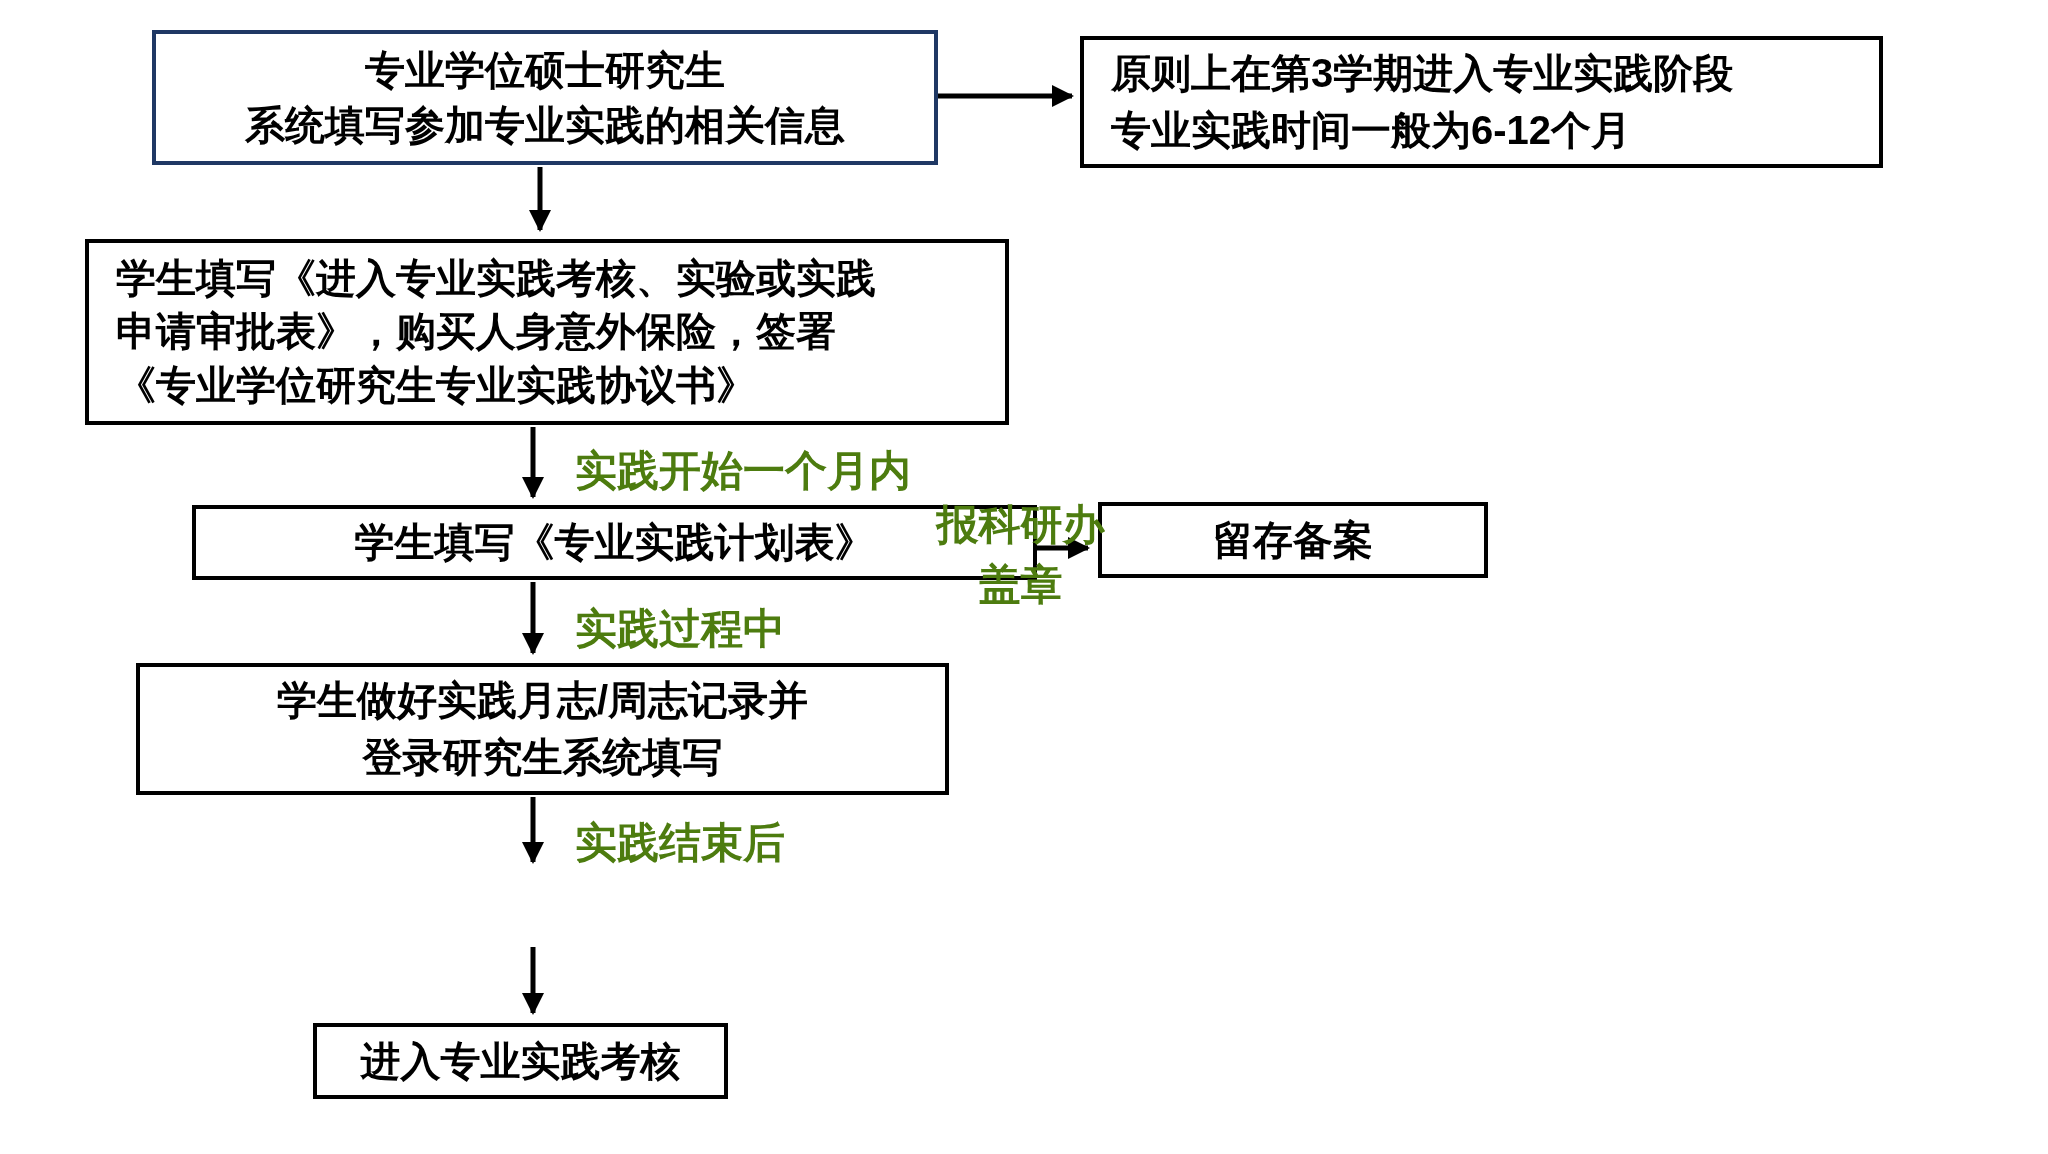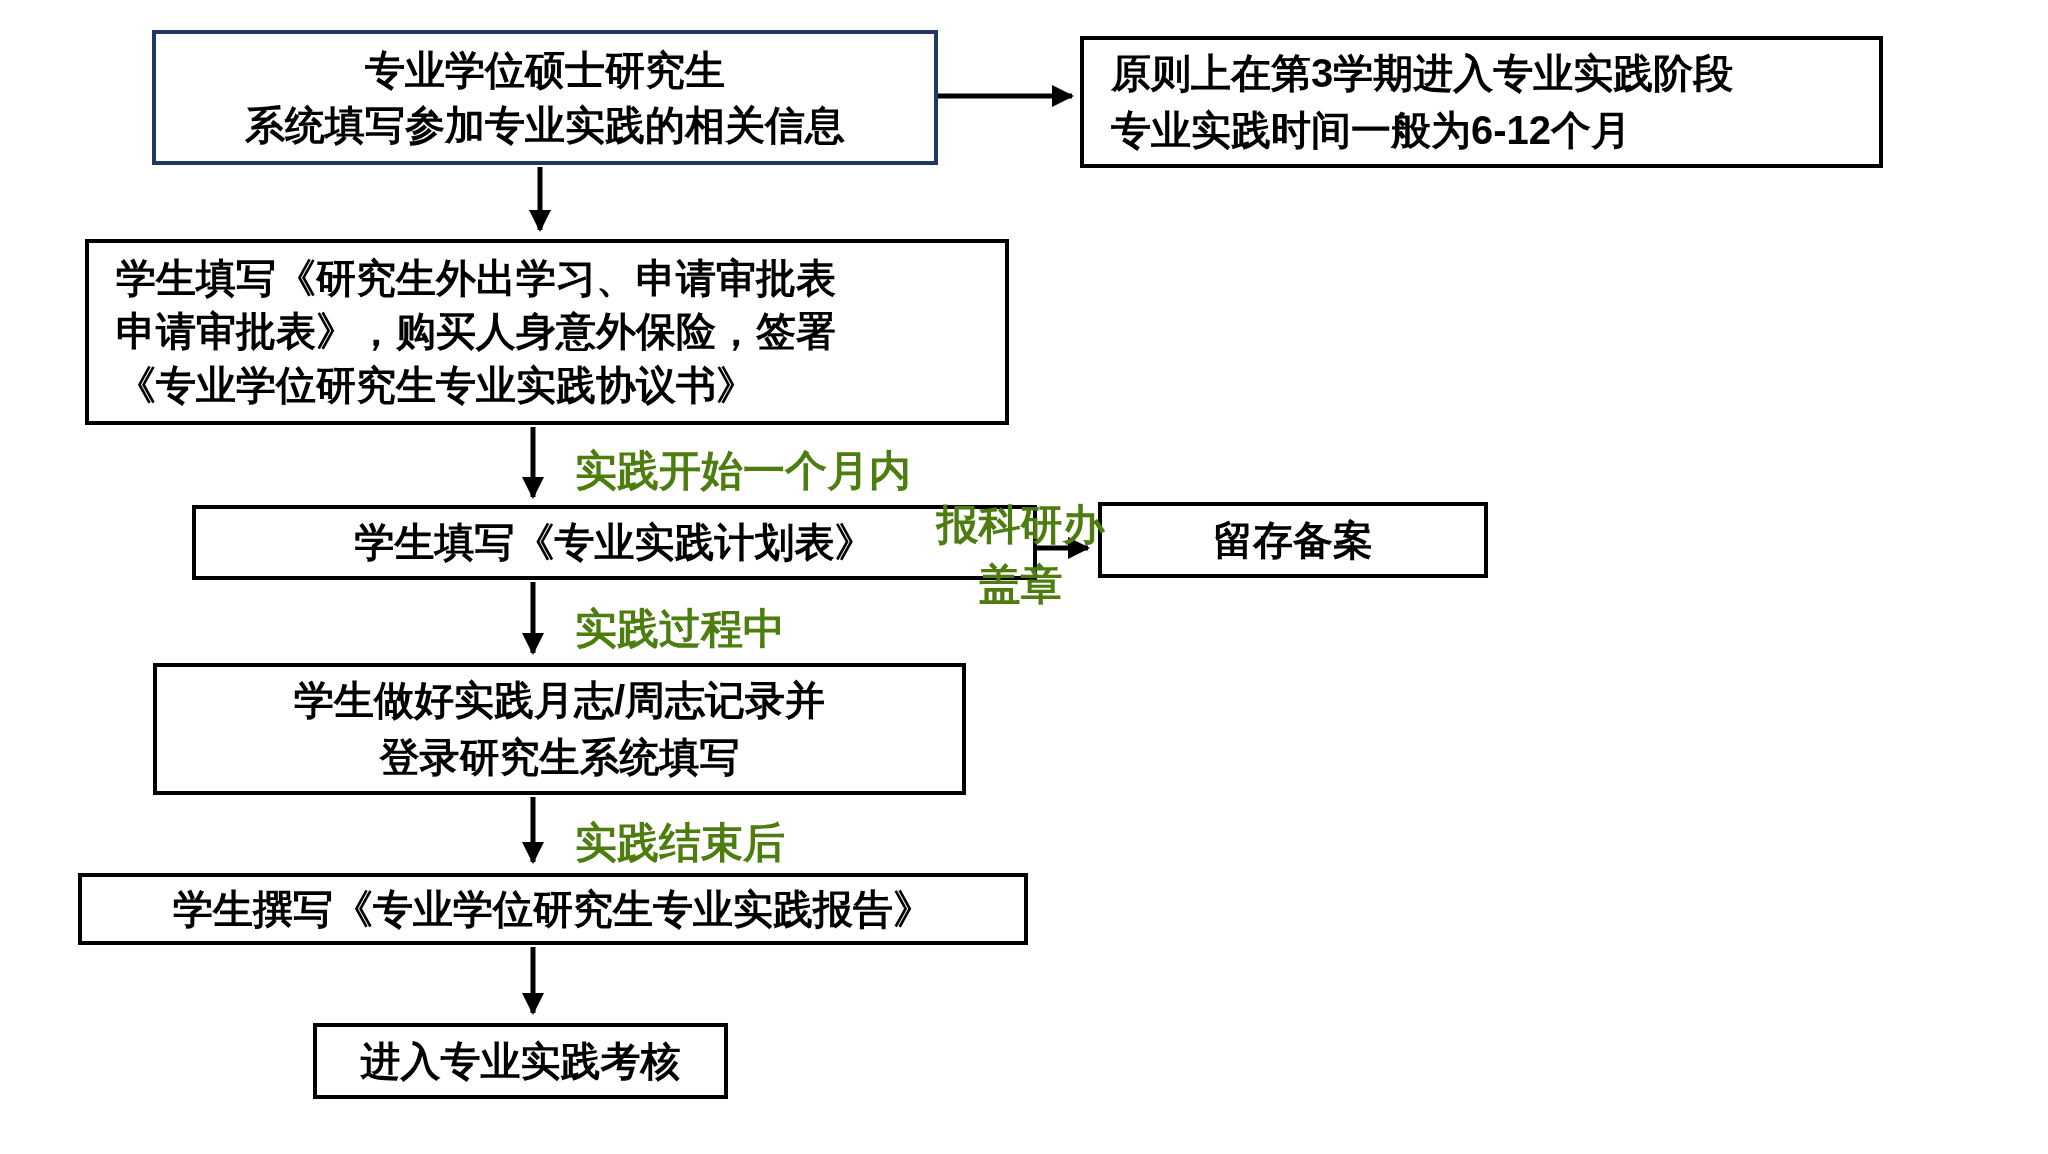--- a/index.html
+++ b/index.html
@@ -68,41 +68,38 @@
     <div>专业学位硕士研究生</div>
     <div>系统填写参加专业实践的相关信息</div>
   </div>
 
   <div class="node leftalign" style="left:1080px; top:36px; width:803px; height:132px; line-height:1.42;">
     <div>原则上在第3学期进入专业实践阶段</div>
     <div>专业实践时间一般为6-12个月</div>
   </div>
 
   <div class="node leftalign" style="left:85px; top:239px; width:924px; height:186px; line-height:1.34;">
-    <div>学生填写《研究生外出学习、申请审批表</div>
+    <div>学生填写《进入专业实践考核、实验或实践</div>
     <div>申请审批表》，购买人身意外保险，签署</div>
     <div>《专业学位研究生专业实践协议书》</div>
   </div>
 
   <div class="node center" style="left:192px; top:505px; width:845px; height:75px;">
     <div>学生填写《专业实践计划表》</div>
   </div>
 
   <div class="node center" style="left:1098px; top:502px; width:390px; height:76px;">
     <div>留存备案</div>
   </div>
 
-  <div class="node center" style="left:153px; top:663px; width:813px; height:132px; line-height:1.42;">
+  <div class="node center" style="left:136px; top:663px; width:813px; height:132px; line-height:1.42;">
     <div>学生做好实践月志/周志记录并</div>
     <div>登录研究生系统填写</div>
   </div>
 
-  <div class="node center" style="left:78px; top:873px; width:950px; height:72px;">
-    <div>学生撰写《专业学位研究生专业实践报告》</div>
-  </div>
 
   <div class="node center" style="left:313px; top:1023px; width:415px; height:76px;">
     <div>进入专业实践考核</div>
   </div>
 
   <div class="edge-label" style="left:552px; top:443px;">实践开始一个月内</div>
 
   <div class="edge-label centered" style="left:900px; top:497px; width:195px;">报科研办</div>
 
   <div class="edge-label centered" style="left:900px; top:557px; width:195px;font-family:Liberation Mono, monospace;">盖章</div>

